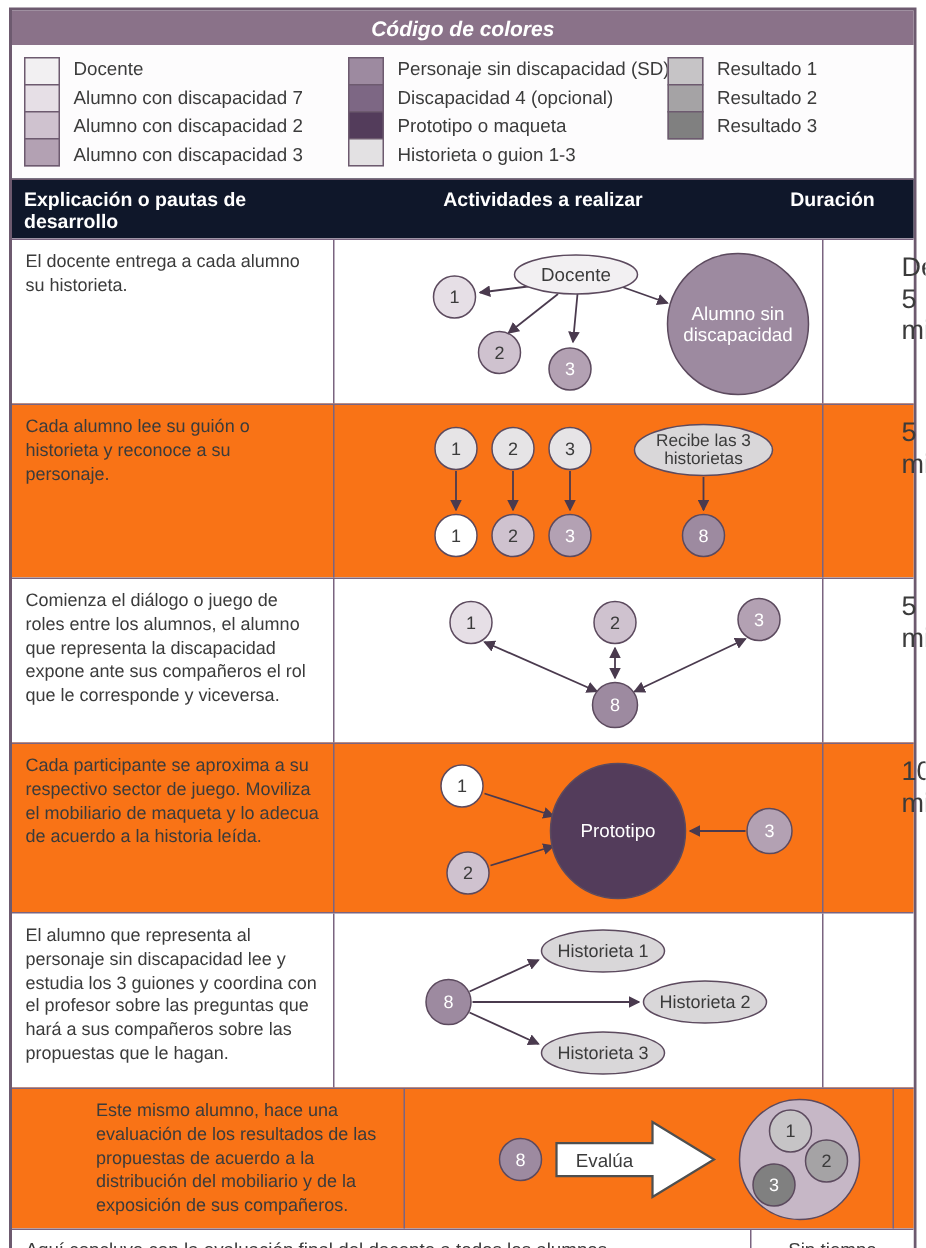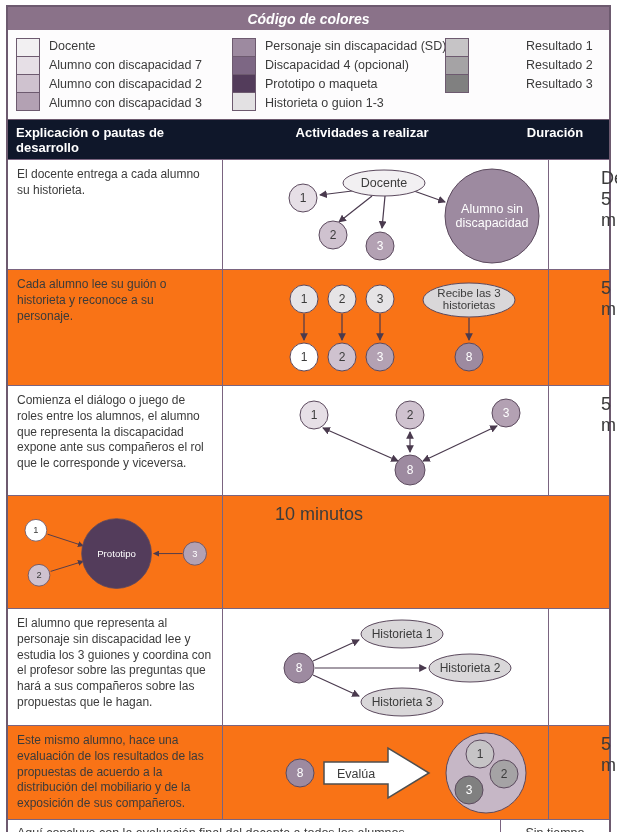--- a/index.html
+++ b/index.html
@@ -8,39 +8,39 @@
     width:617px; height:832px; position:relative; background:#ffffff;
     font-family:"Liberation Sans", sans-serif; color:#3b3b3b;
   }
   .doc { position:absolute; left:6px; top:5px; width:605px; border:2px solid #6d5a6f; background:#fff; }
   .titlebar {
     background:#8a7289; color:#fff; text-align:center; font-weight:bold;
     font-size:14px; padding:4px 0 3px 0;font-style:italic;
   }
   .legend { display:flex; padding:7px 4px 6px 8px; background:#fdfcfd; }
   .lcol { display:flex; align-items:flex-start; }
-  .lcol1 { width:216px; } .lcol2 { width:213px; } .lcol3 { flex:1;gap:48px; }
+  .lcol1 { width:216px; } .lcol2 { width:213px; } .lcol3 { flex:1; }
   .swatches { display:flex; flex-direction:column; margin-top:1px; }
   .swatch { width:24px; height:19px; border:1px solid #6d5a6f; margin-bottom:-1px; }
   .llabels { margin-left:9px; }
   .llabel { font-size:12.5px; line-height:19px; height:19px; white-space:nowrap; }
   .thead {
     display:grid; grid-template-columns:215px 278px 1fr;
     background:#0f172a; color:#fff; font-weight:bold; font-size:13px;
     border-top:1px solid #6d5a6f;
   }
   .thead > div { padding:5px 8px 4px 8px; }
   .th2, .th3 { text-align:center; }
   .trow { display:grid; grid-template-columns:215px 278px 1fr; border-top:1px solid #7a6480; background:#fff;gap:48px; }
   .trow.alt { background:#f97316; }
   .cell-exp { padding:7px 9px; font-size:12px; line-height:1.32; border-right:1px solid #7a6480; }
   .cell-dia { display:flex; align-items:center; justify-content:center; border-right:1px solid #7a6480; overflow:hidden; }
   .cell-dur { padding:8px 4px; font-size:18px; text-align:left; }
   .h110 { min-height:110px; } .h116 { min-height:116px; } .h113 { min-height:113px; }
-  .h117 { min-height:117px; } .h88 { min-height:88px; }
+  .h117 { min-height:117px; } .h88 { min-height:88px;padding-left:47px; }
   .tfoot { display:grid; grid-template-columns:493px 1fr; border-top:1px solid #7a6480; background:#fff; }
   .tfoot .f1 { padding:6px 9px; font-size:12.5px; border-right:1px solid #7a6480; }
   .tfoot .f2 { padding:6px 4px; font-size:12.5px; text-align:center; }
   svg.dia { display:block; }
   svg.dia circle, svg.dia ellipse { stroke:#5c4a5e; stroke-width:1; }
   svg.dia line { stroke:#4a3a4e; stroke-width:1.2; }
   svg.dia text { font-family:"Liberation Sans", sans-serif; fill:#3b3b3b; }
   svg.dia text.num { font-size:12px; }
   svg.dia text.lab13 { font-size:12.5px; }
   svg.dia text.lab11 { font-size:11.5px; }
@@ -178,20 +178,21 @@
         <circle cx="234" cy="22" r="14" fill="#b3a1b3"></circle>
         <text x="234" y="26" text-anchor="middle" class="num wht">3</text>
         <circle cx="138" cy="79" r="15" fill="#9d8aa0"></circle>
         <text x="138" y="83" text-anchor="middle" class="num wht">8</text>
       </svg>
     </div>
     <div class="cell-dur">5 minutos</div>
   </div>
 
   <div class="trow alt h113">
+    <div class="cell-exp">Cada participante se aproxima a su respectivo sector de juego. Moviliza el mobiliario de maqueta y lo adecua de acuerdo a la historia leída.</div>
     <div class="cell-dia">
       <svg class="dia" width="276" height="104" viewBox="0 0 276 104">
         <line x1="51" y1="29" x2="97" y2="44" marker-end="url(#arr)"></line>
         <line x1="55" y1="77" x2="97" y2="64" marker-end="url(#arr)"></line>
         <line x1="225" y1="54" x2="188" y2="54" marker-end="url(#arr)"></line>
         <circle cx="36" cy="24" r="14" fill="#ffffff"></circle>
         <text x="36" y="28" text-anchor="middle" class="num">1</text>
         <circle cx="40" cy="82" r="14" fill="#cfc2cf"></circle>
         <text x="40" y="86" text-anchor="middle" class="num">2</text>
         <circle cx="140" cy="54" r="45" fill="#533c5b"></circle>

